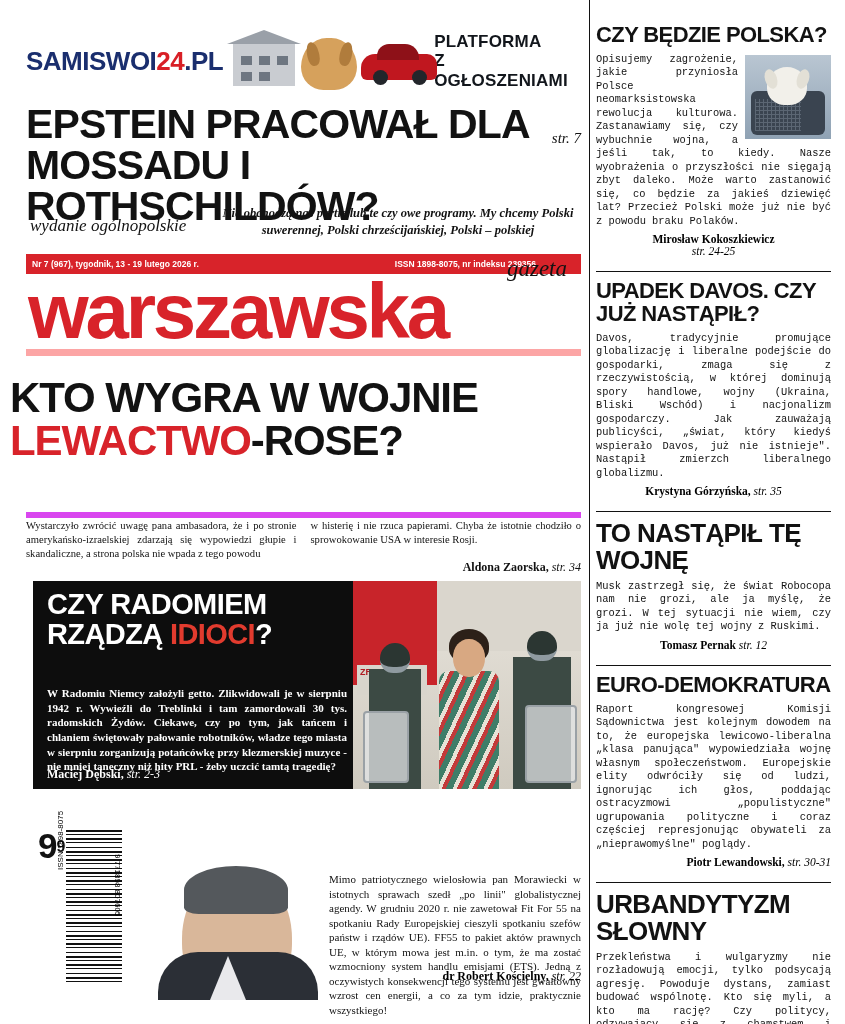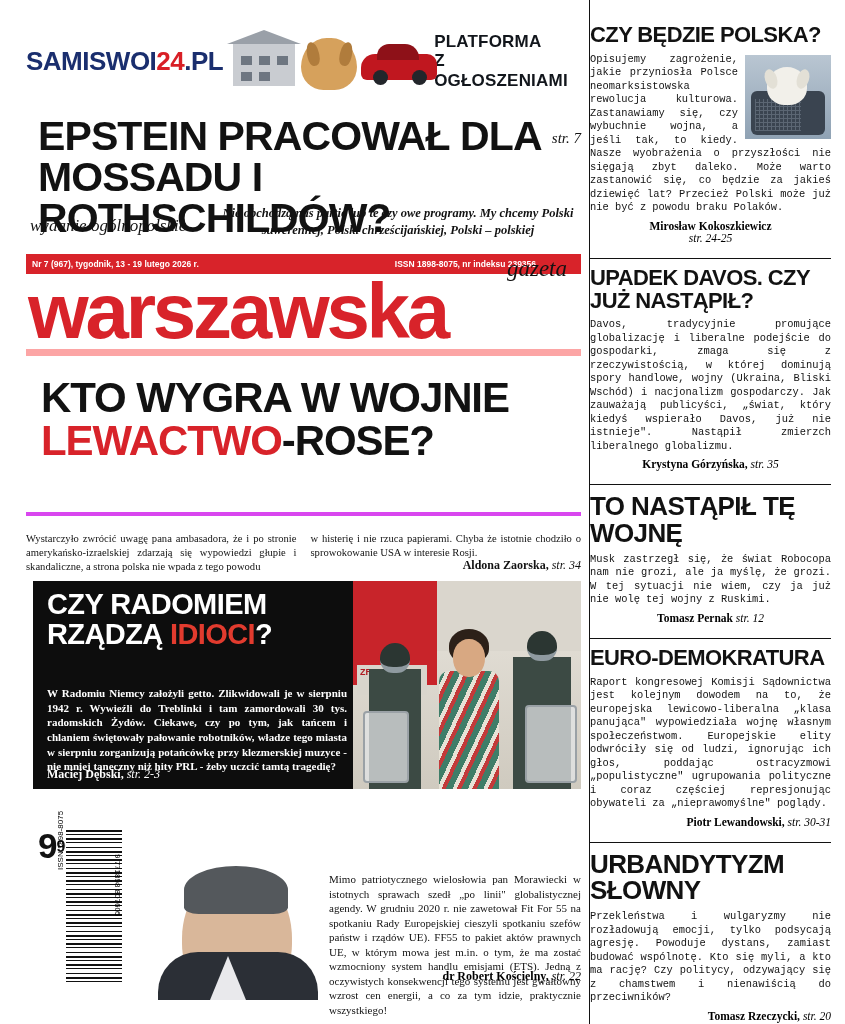--- a/index.html
+++ b/index.html
@@ -97,21 +97,21 @@
     letter-spacing: 0.2px;
   }
 
   
   .lead-teaser {
     position: absolute;
     left: 26px; top: 104px;
     width: 555px;
   }
   .lead-teaser h1 {
-    margin: 12px;
+    margin: 0;
     font-family: "Liberation Sans", sans-serif;
     font-weight: bold;
     font-size: 41px;
     line-height: 1.0;
     letter-spacing: -0.9px;
     color: #121212;
   }
   .lead-teaser .pageref {
     position: absolute;
     right: 0; top: 26px;
@@ -176,40 +176,40 @@
     right: 14px; top: -18px;
     font-family: "Liberation Serif", serif;
     font-style: italic;
     font-size: 23px;
     color: #121212;
   }
 
   
   .main-head {
     position: absolute;
-    left: 41px; top: 376px;
+    left: 10px; top: 376px;
     width: 555px;
   }
   .main-head h2 {
     margin: 0;
     font-size: 42px;
     font-weight: bold;
     line-height: 1.03;
     letter-spacing: -1.1px;
     color: #121212;
   }
   .main-head .red { color: #d8232a; }
   .main-cols {
     position: absolute;
     left: 26px; top: 512px;
     width: 555px;
     display: flex;
     gap: 14px;
-    border-top: 4px solid #d946ef;
-    padding-top: 16px;
+    border-top: 6px solid #d946ef;
+    padding-top: 1px;
   }
   .main-cols .col {
     flex: 1 1 0;
     font-family: "Liberation Serif", serif;
     font-size: 10.6px;
     line-height: 1.32;
     text-align: justify;
     color: #121212;
   }
   .byline-r {
@@ -429,21 +429,21 @@
     transform-origin: left top;
     white-space: nowrap;
   }
 
   
   .rail {
     position: absolute;
     right: 0; top: 0;
     width: 256px; height: 1024px;
     border-left: 1px solid #121212;
-    padding: 24px 14px 0 0;
+    padding: 24px 14px 0 6px;
   }
   .rail .item { padding-bottom: 8px; }
   .rail .rule { border-top: 1px solid #121212; margin: 6px 0 8px; }
   .rail h3 {
     margin: 0 0 6px 0;
     font-size: 22px;
     font-weight: bold;
     line-height: 1.03;
     letter-spacing: -0.6px;
     color: #121212;

